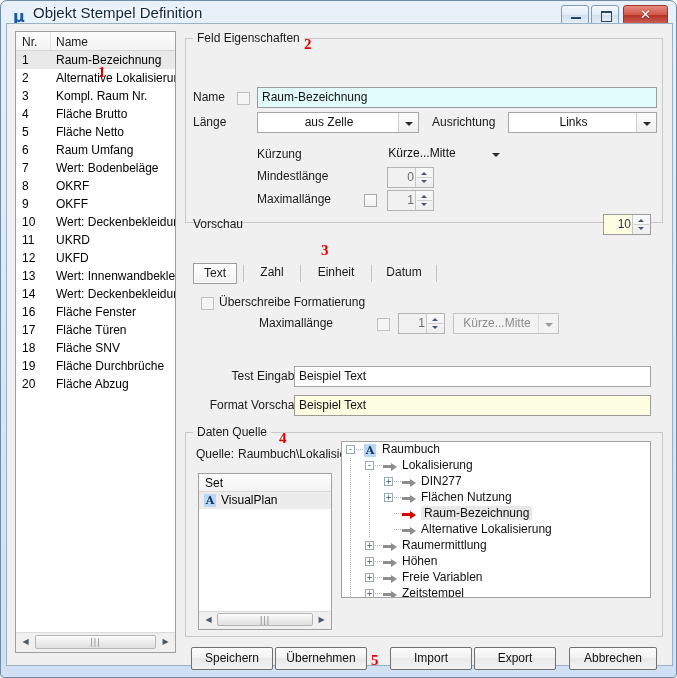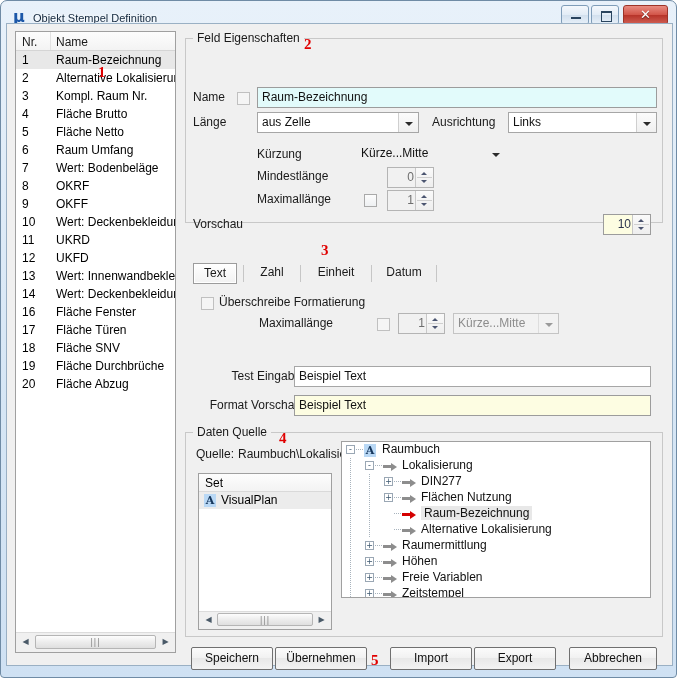--- a/index.html
+++ b/index.html
@@ -22,22 +22,22 @@
     position:absolute;left:0;top:0;width:100%;height:30px;
     border-radius:6px 6px 0 0;
   }
   #title-icon{
     position:absolute;left:9px;top:7px;width:18px;height:18px;
     color:#1c57a8;font-weight:bold;font-size:16px;
     font-family:"DejaVu Sans", sans-serif;
     line-height:18px;text-align:center;
   }
   #title-text{
-    position:absolute;left:32px;top:11px;
-    font-size:11px;color:#11263c;
+    position:absolute;left:32px;top:3px;
+    font-size:15px;color:#11263c;
     text-shadow:0 0 3px #fff,0 0 5px #fff;
     white-space:nowrap;
   }
   .wbtn{
     position:absolute;top:4px;height:20px;width:28px;
     border:1px solid #7f9db9;border-radius:3px;
     box-sizing:border-box;
     background:linear-gradient(180deg,#f4f8fc 0%,#e2ecf6 48%,#d2e0ee 52%,#e7f0f9 100%);
   }
   #btn-min{right:87px;}
@@ -132,21 +132,21 @@
   .tbox.mono{
     font-family:"Liberation Mono", monospace;font-size:12px;
     text-align:center;letter-spacing:.5px;
   }
   .combo{
     position:absolute;box-sizing:border-box;height:21px;
     border:1px solid #a6a6a6;background:#fff;
   }
   .combo .val{
     position:absolute;left:4px;top:2px;font-size:12px;color:#111;
-    white-space:nowrap;overflow:hidden;right:22px;
+    white-space:nowrap;overflow:hidden;right:22px;text-align:center;
   }
   .combo .arrow{
     position:absolute;right:0;top:0;bottom:0;width:19px;
     border-left:1px solid #cfcfcf;
     background:linear-gradient(180deg,#fbfbfb 0%,#f0f0f0 100%);
   }
   .combo .arrow:after{
     content:"";position:absolute;left:6px;top:9px;
     border-left:4px solid transparent;border-right:4px solid transparent;
     border-top:4px solid #2b2b2b;

